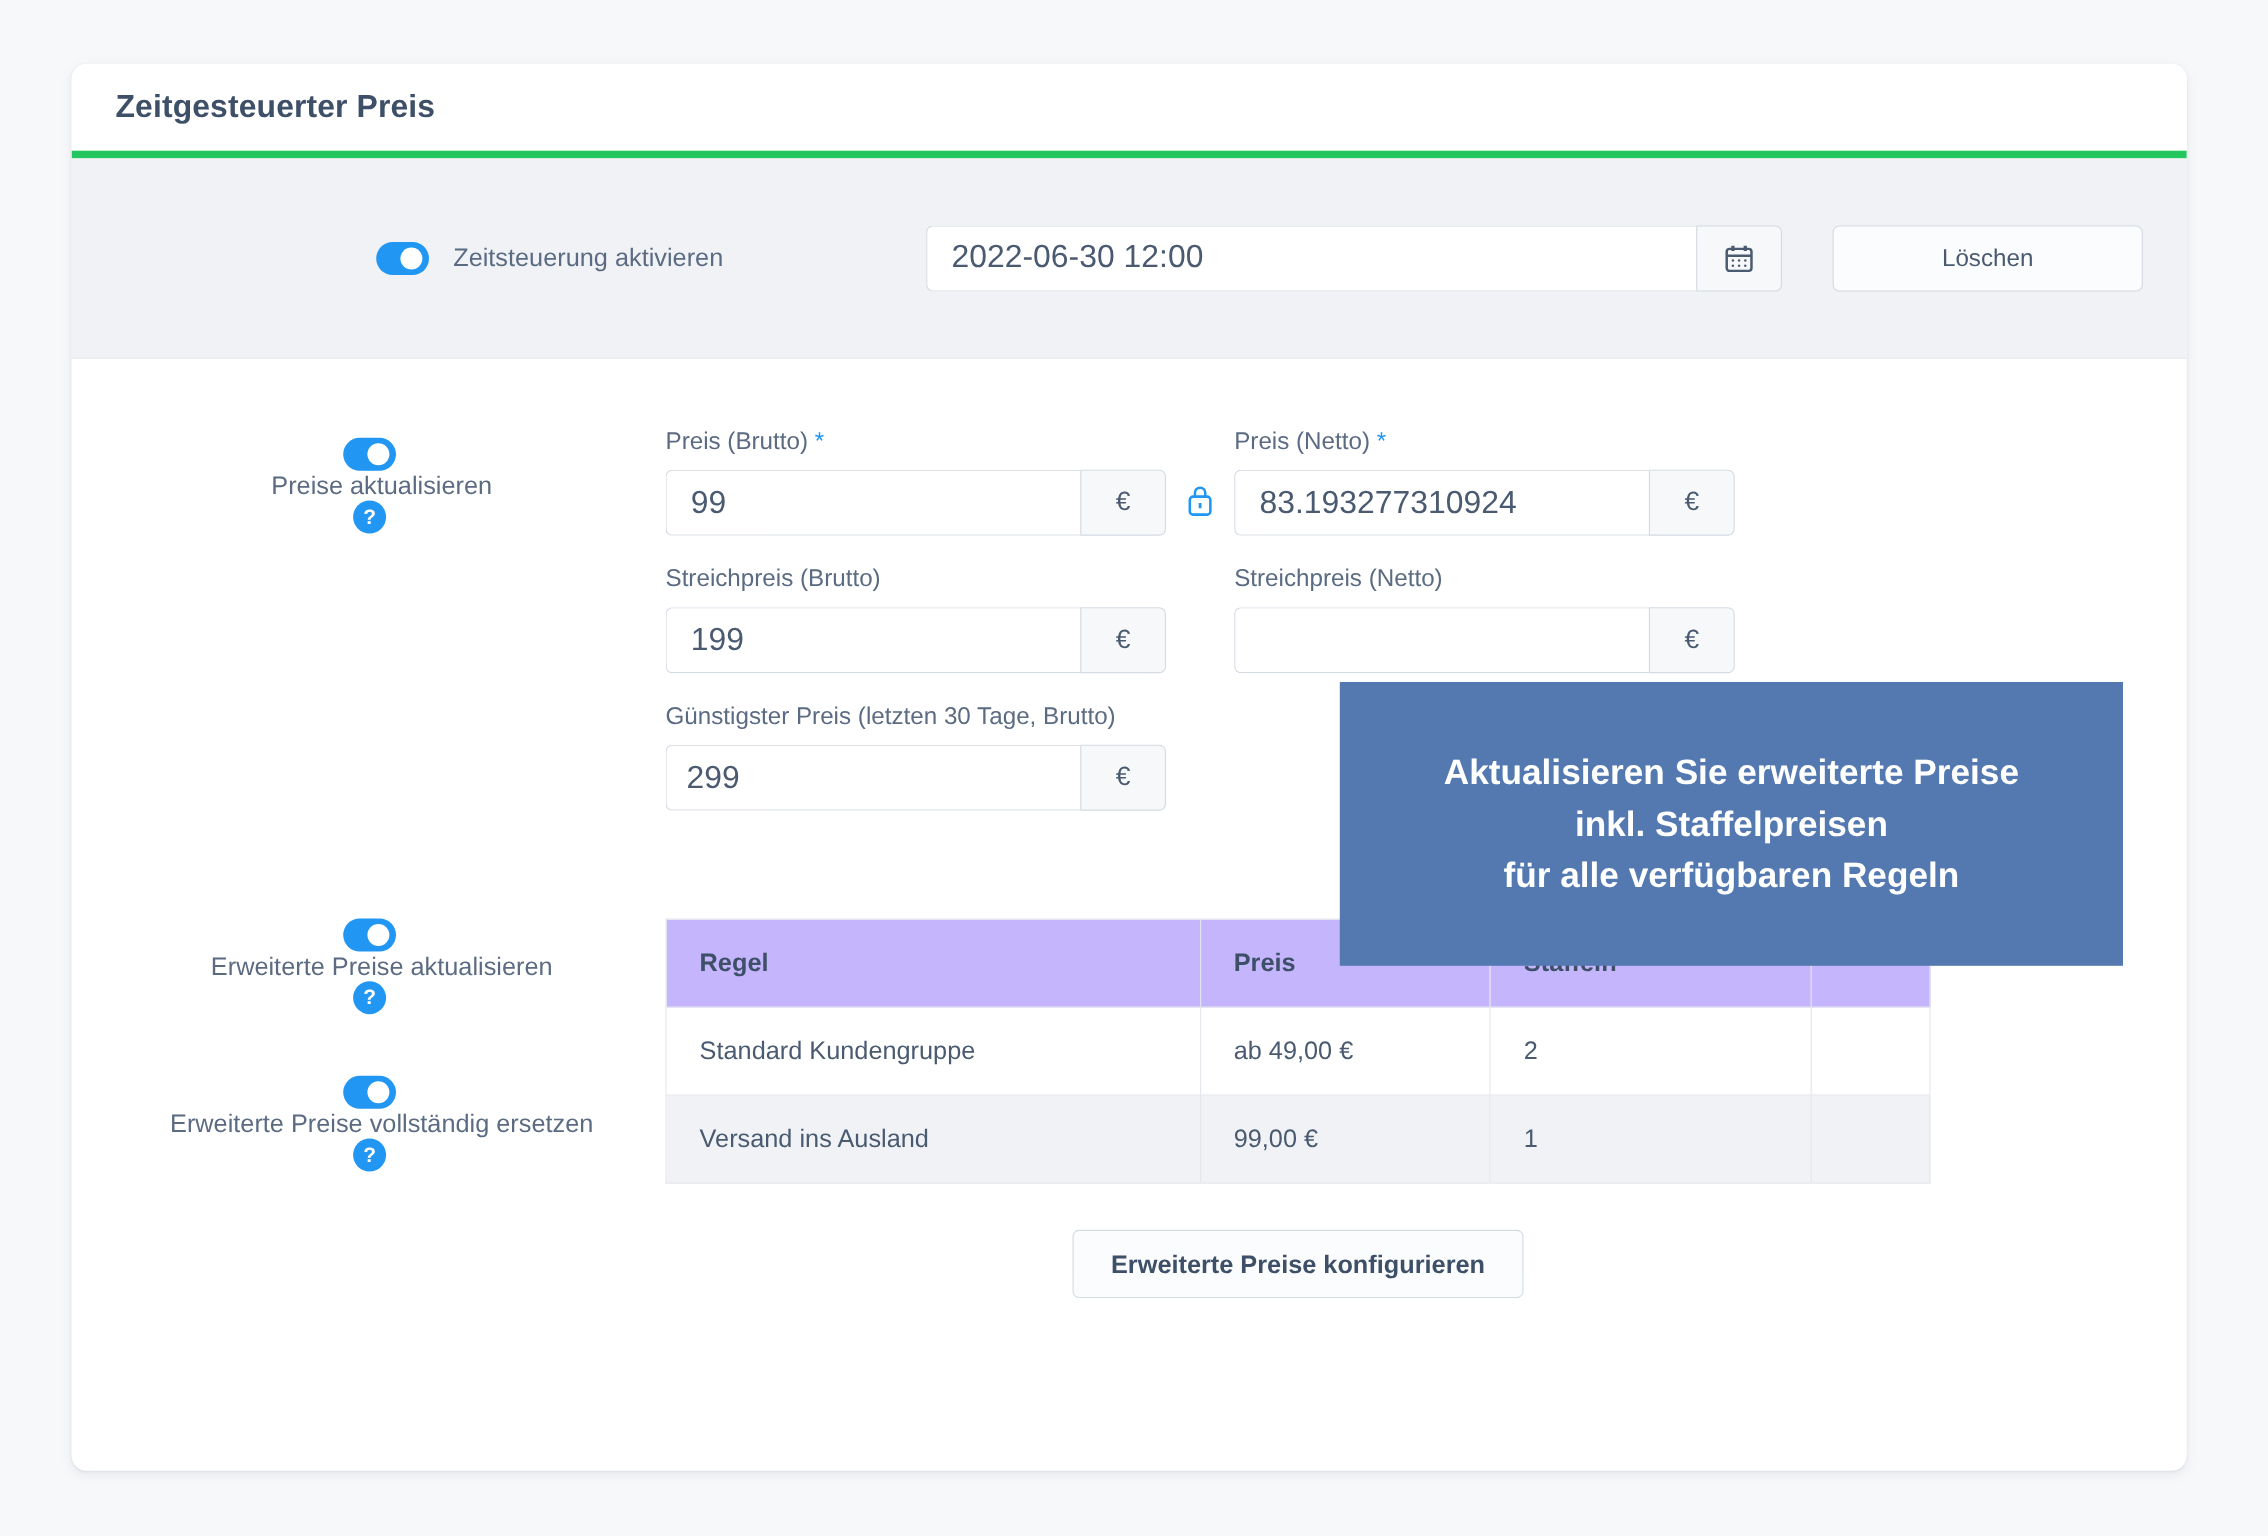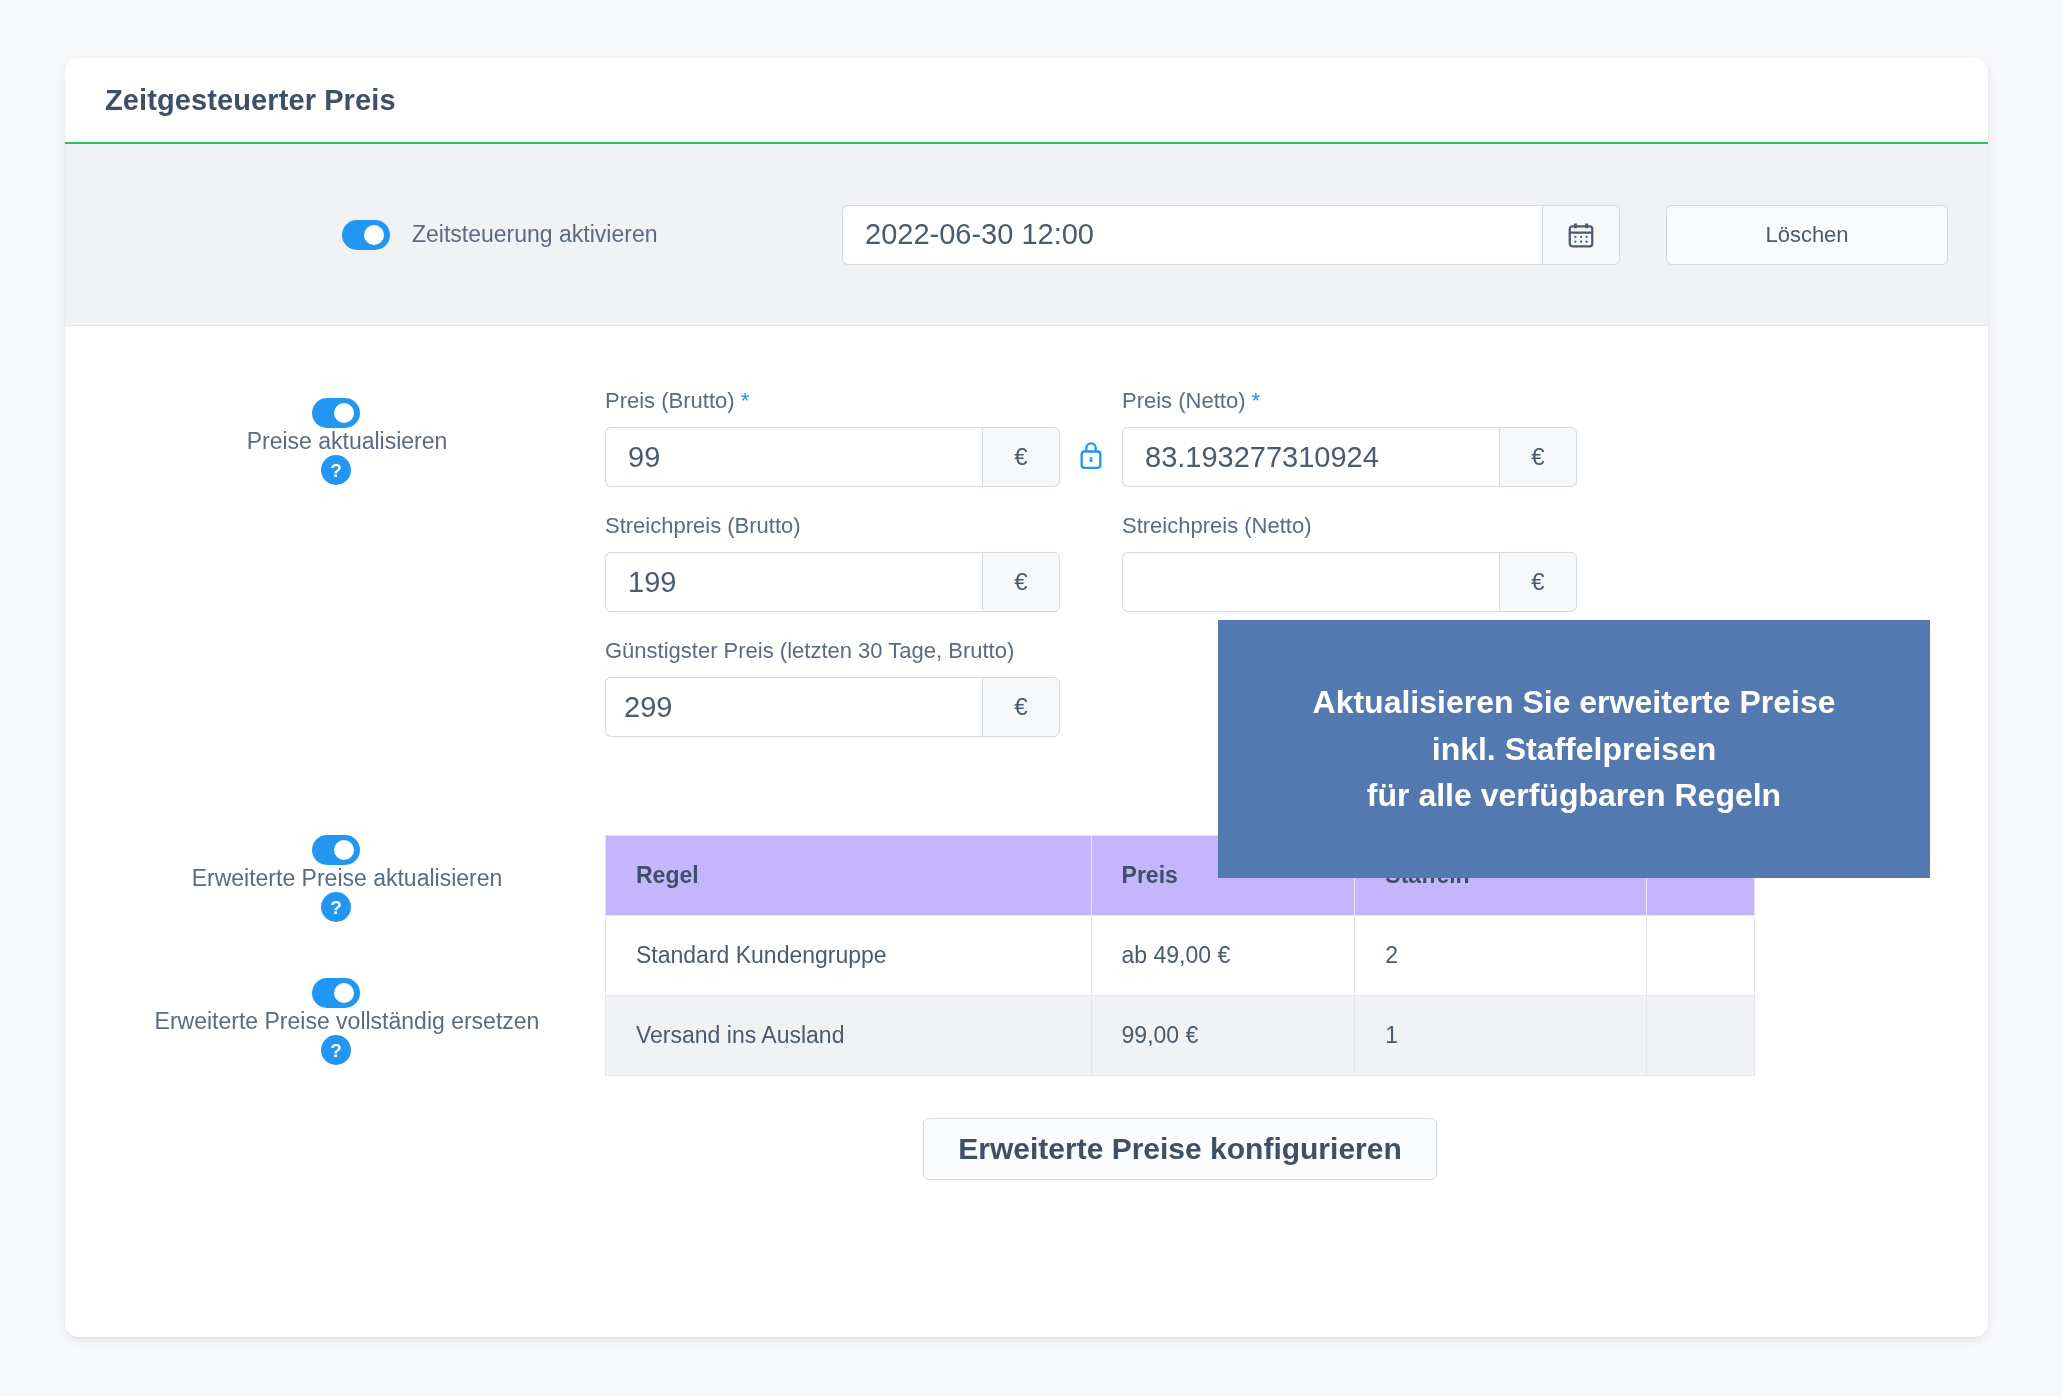--- a/index.html
+++ b/index.html
@@ -23,21 +23,21 @@
     border-radius: 14px;
     box-shadow: 0 3px 10px rgba(120,130,145,0.13), 0 1px 2px rgba(120,130,145,0.10);
     overflow: hidden;
   }
 
   .card-header {
     height: 86px;
     display: flex;
     align-items: center;
     padding: 0 40px;
-    border-bottom: 2px solid #22c55e;
+    border-bottom: 7px solid #22c55e;
     background: #ffffff;
   }
   .card-title {
     font-size: 29px;
     font-weight: 700;
     color: #3e4f68;
     letter-spacing: .1px;
   }
 
   
@@ -231,21 +231,21 @@
     display: flex;
     justify-content: center;
     margin-top: 42px;
   }
   .btn-config {
     height: 62px;
     padding: 0 34px;
     border: 1px solid #d4dae2;
     border-radius: 6px;
     background: #fbfcfd;
-    font-size: 30px;
+    font-size: 23px;
     font-weight: 700;
     color: #3e4f68;
     display: flex; align-items: center; justify-content: center;
     cursor: pointer;
   }
 
   svg { display: block; }
 </style>
 </head>
 <body>

